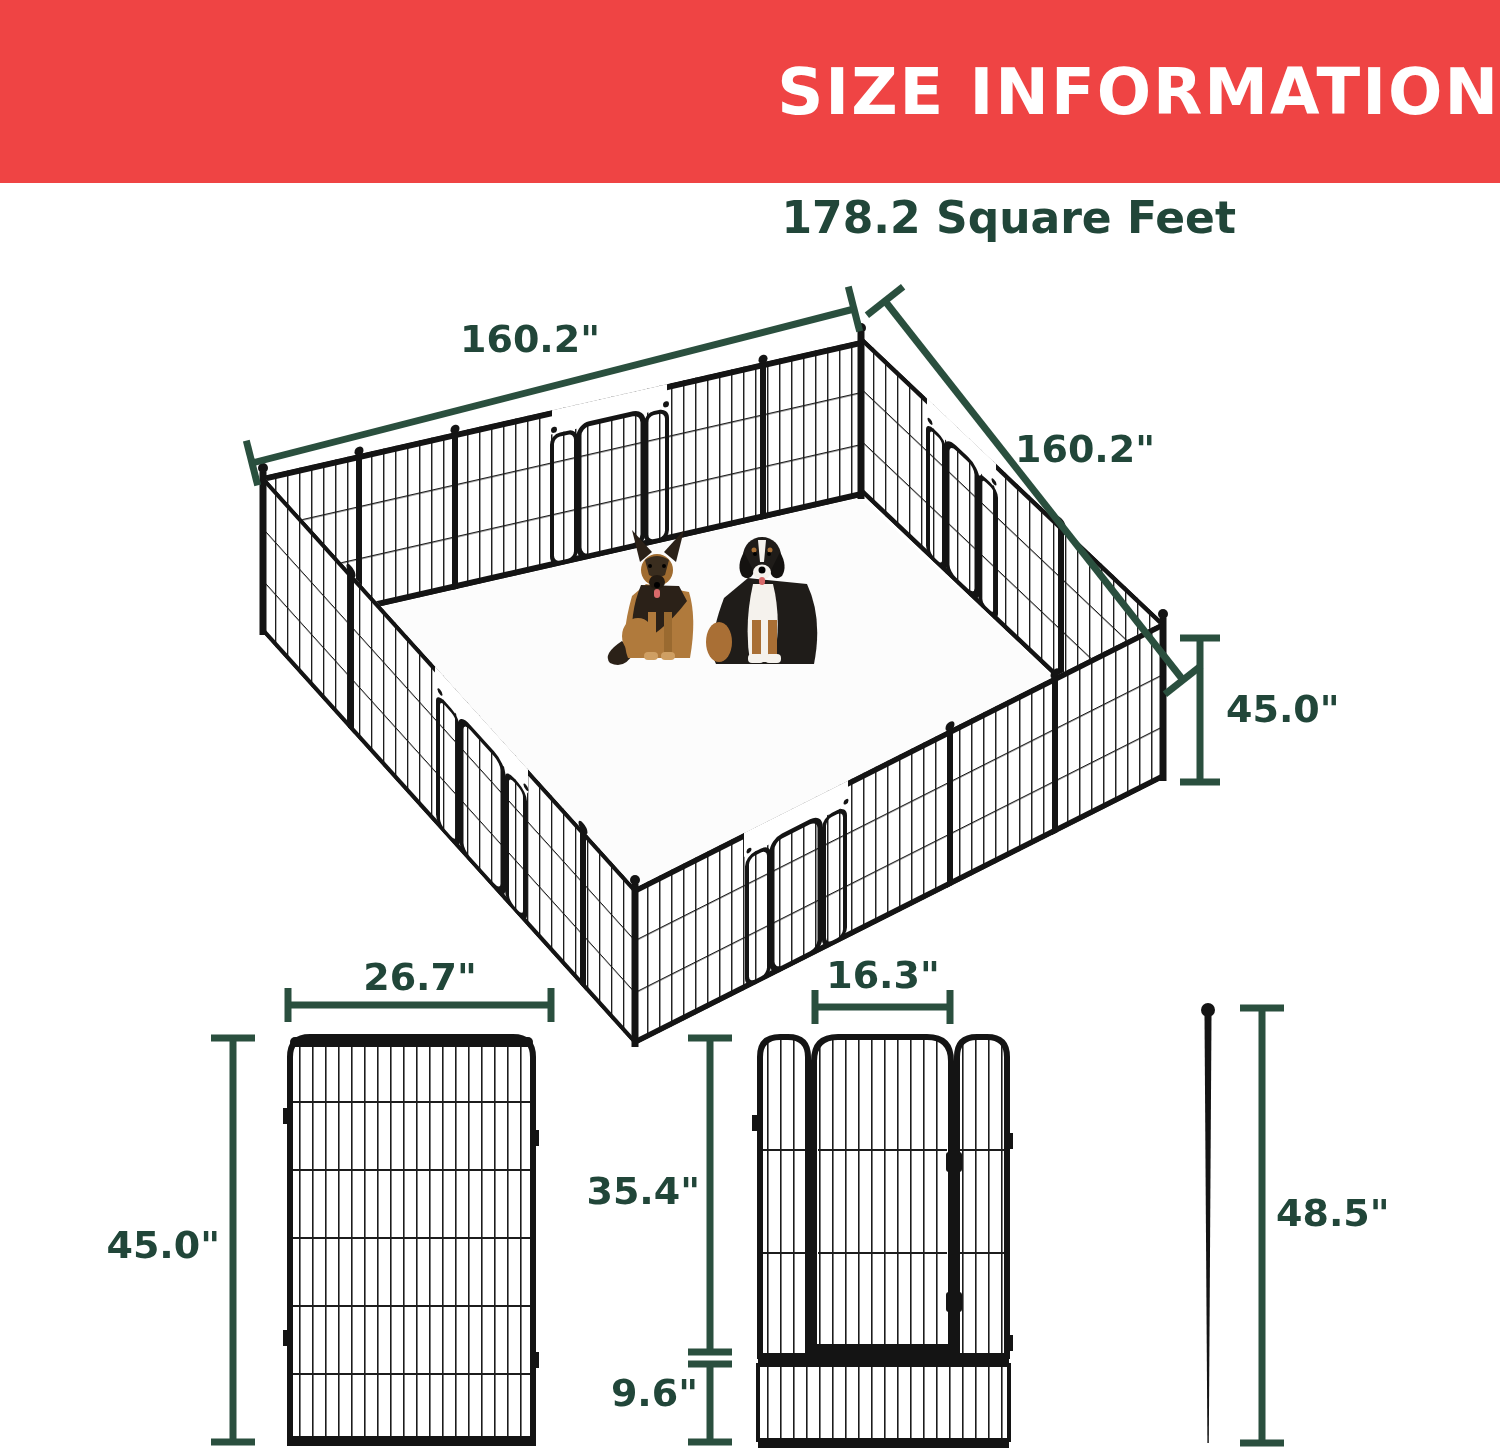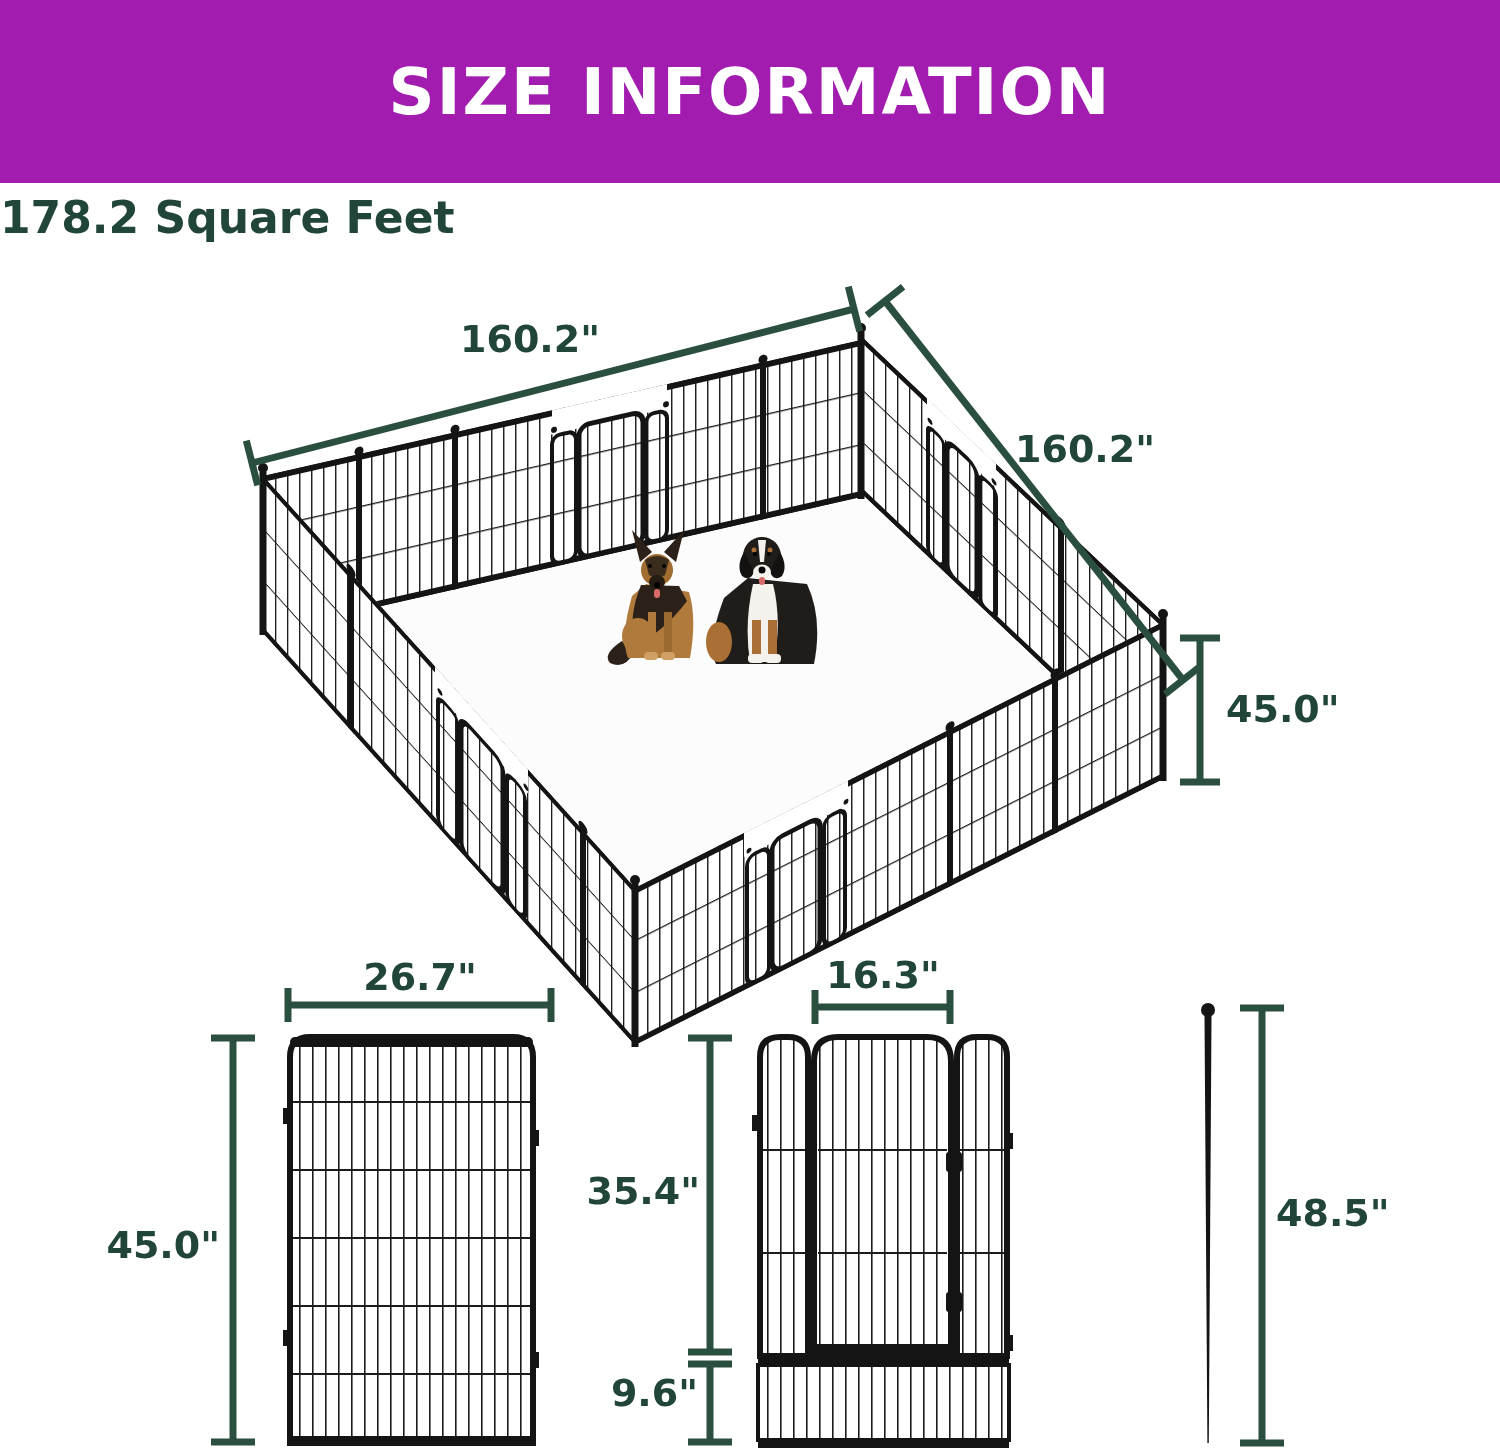--- a/index.html
+++ b/index.html
@@ -1,21 +1,21 @@
 <!DOCTYPE html>
 <html><head>
 <meta charset="utf-8">
 <style>
   html,body{margin:0;padding:0;background:#ffffff;}
   body{width:1500px;height:1448px;position:relative;overflow:hidden;
        font-family:"DejaVu Sans","Liberation Sans",sans-serif;}
-  .header{position:absolute;left:0;top:0;width:1500px;height:183px;background:#a21caf;
-          display:flex;align-items:center;justify-content:center;}
+  .header{position:absolute;left:0;top:0;width:1500px;height:183px;background:#ef4444;
+          display:flex;align-items:center;justify-content:flex-end;}
   .header-title{color:#ffffff;font-size:64px;font-weight:700;letter-spacing:2px;white-space:nowrap;}
-  .subtitle{position:absolute;left:0;top:192px;width:1236px;text-align:left;
+  .subtitle{position:absolute;left:0;top:192px;width:1236px;text-align:right;
             color:#214639;font-size:44px;font-weight:700;}
   svg{position:absolute;left:0;top:0;}
   .dim{stroke:#2a4f3e;stroke-width:7;fill:none;}
   .dimlabel{fill:#214639;font-size:38px;font-weight:700;}
   .fence{fill:#141414;}
   .doorf{fill:url(#mesh);stroke:#141414;stroke-width:4;}
   .doorf2{fill:url(#mesh);stroke:#141414;stroke-width:5;}
   .wire{stroke:#1c1c1c;stroke-width:2;}
   .frame{fill:url(#wires);stroke:#141414;stroke-width:6;}
 </style>

